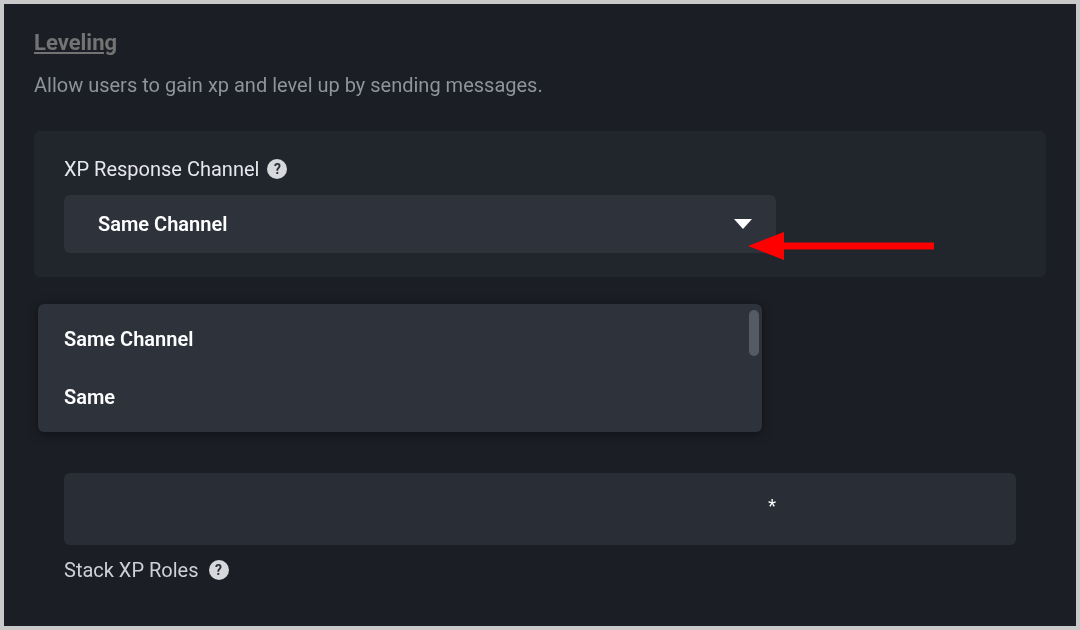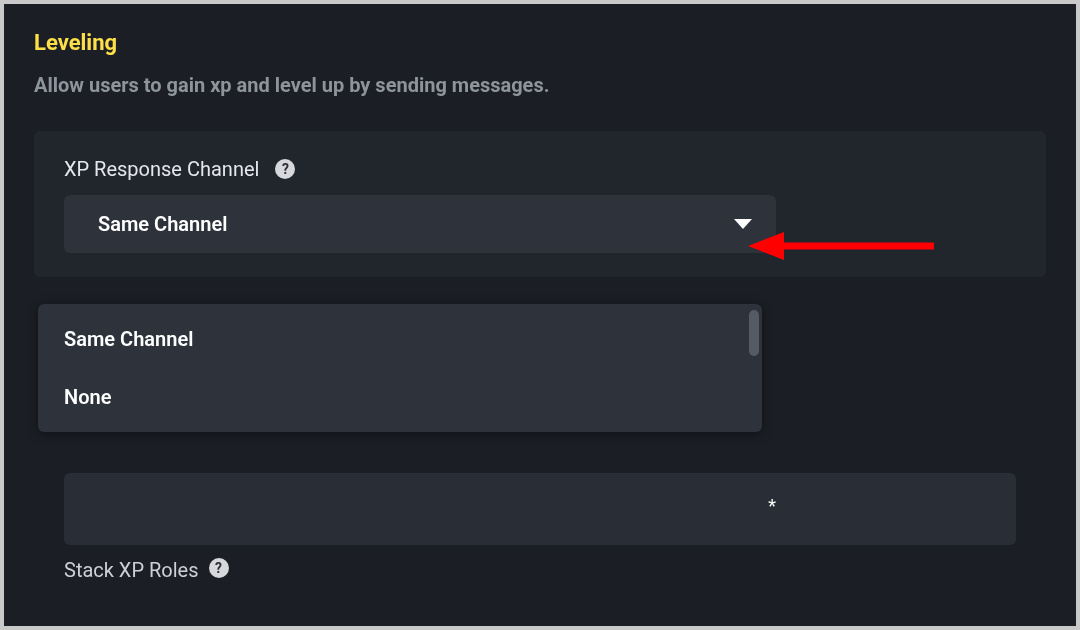--- a/index.html
+++ b/index.html
@@ -8,44 +8,45 @@
     font-family: -apple-system, BlinkMacSystemFont, "Segoe UI", Roboto, "Helvetica Neue", Arial, sans-serif;
     background: #c9c9c9;
   }
   .frame {
     position: absolute;
     top: 4px; left: 4px; right: 4px; bottom: 4px;
     background: #1b1e24;
     padding: 26px 30px 20px 30px;
   }
   .section-title {
-    color: #fde047;
+    color: #737373;
     font-size: 22px;
     font-weight: 700;
     margin-bottom: 18px;
+    text-decoration: underline;
   }
   .section-desc {
     color: #8e949c;
     font-size: 20px;
-    font-weight: 700;
+    font-weight: 400;
     margin-bottom: 34px;
   }
   .panel {
     background: #21252c;
     border-radius: 6px;
     padding: 26px 30px 24px 30px;
     position: relative;
   }
   .field-label {
     color: #e5e7eb;
     font-size: 20px;
     font-weight: 400;
     display: flex;
     align-items: center;
-    gap: 16px;
+    gap: 8px;
     margin-bottom: 14px;
   }
   .help-badge {
     display: inline-flex;
     align-items: center;
     justify-content: center;
     width: 20px;
     height: 20px;
     border-radius: 50%;
     background: #d6d8db;
@@ -133,21 +134,21 @@
     font-size: 18px;
   }
   .stack-label {
     position: absolute;
     left: 60px;
     top: 554px;
     color: #cdd1d6;
     font-size: 20px;
     font-weight: 400;
     display: flex;
-    align-items: flex-start;
+    align-items: center;
     gap: 10px;
     z-index: 5;
   }
   .arrow {
     position: absolute;
     left: 742px;
     top: 222px;
     width: 190px;
     height: 40px;
     z-index: 40;
@@ -178,21 +179,21 @@
       <div class="input-dark">
         <span class="input-star">*</span>
       </div>
     </div>
 
   </div>
 
   <div class="dropdown" style="left:34px;">
     <div class="dd-scroll-track"></div>
     <div class="dd-item">Same Channel</div>
-    <div class="dd-item">None</div>
+    <div class="dd-item">Same</div>
   </div>
 
   <div class="stack-label">
     <span>Stack XP Roles</span>
     <span class="help-badge">?</span>
   </div>
 
   <svg class="arrow" viewBox="0 0 190 40">
     <defs></defs>
     <line x1="188" y1="20" x2="34" y2="20" stroke="#ff0000" stroke-width="7"></line>

